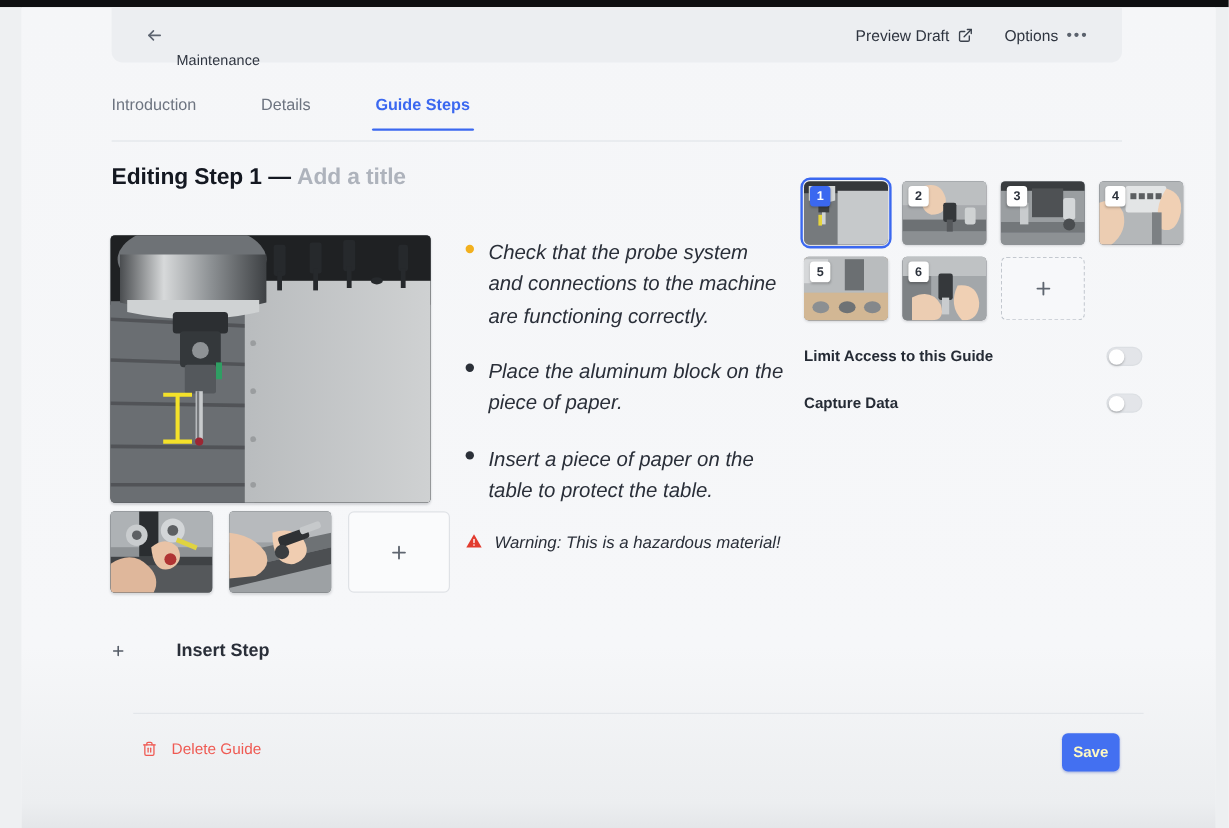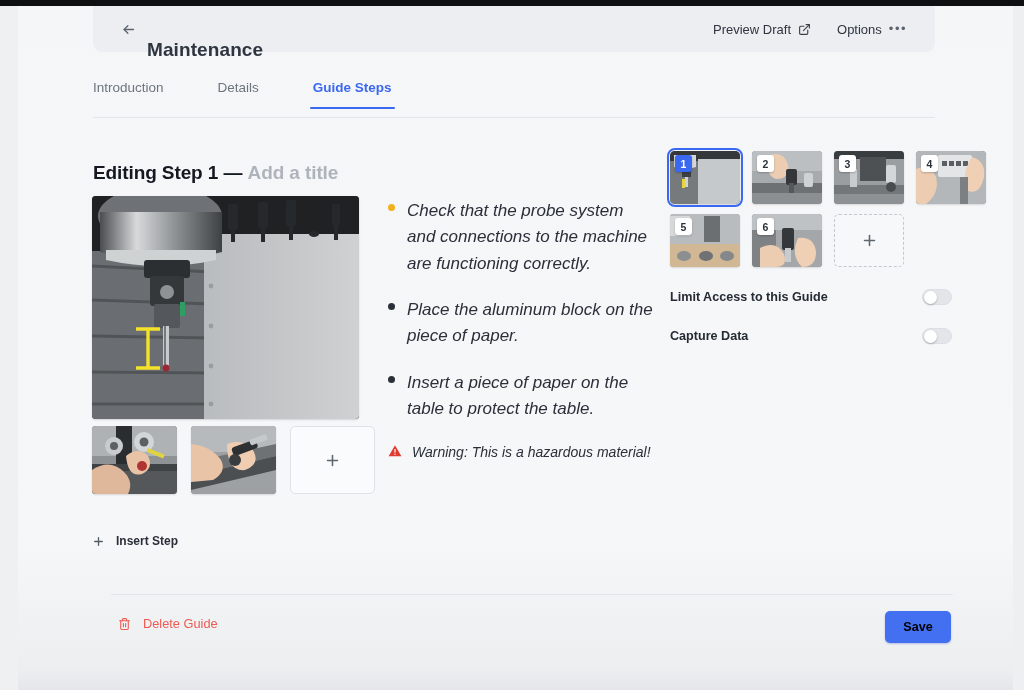--- a/index.html
+++ b/index.html
@@ -35,21 +35,21 @@
     background: #eceef1;
     border-radius: 0 0 9px 9px;
     display: flex; align-items: center;
   }
   .back-btn {
     display: flex; align-items: center; gap: 11px;
     margin-left: 28px; cursor: pointer;
   }
   .back-arrow { width: 15px; height: 15px; display:block; color:#5d6470; }
   .crumb-title {
-    font-size: 19px; color: #2f3540; font-weight: 700; letter-spacing: .1px; margin-top: 41px;
+    font-size: 12px; color: #2f3540; font-weight: 400; letter-spacing: .1px; margin-top: 41px;
   }
   .header-right {
     margin-left: auto; display: flex; align-items: center; gap: 26px;
     margin-right: 28px;
   }
   .hdr-action {
     display: flex; align-items: center; gap: 7px;
     font-size: 13px; color: #2f3540; font-weight: 500; cursor: pointer;
   }
   .ext-icon { width: 13px; height: 13px; display:block; color:#3a414c; }
@@ -70,21 +70,21 @@
     content: ""; position: absolute; left: -3px; right: -3px; bottom: 0;
     height: 2.5px; background: #3b68f0; border-radius: 2px;
   }
   .tab-divider {
     position: absolute; left: 75px; top: 111px; width: 842px; height: 1px;
     background: #e2e5e9;
   }
 
   
   .step-title {
-    position: absolute; left: 75px; top: 156px;
+    position: absolute; left: 75px; top: 131px;
     font-size: 19px; font-weight: 700; color: #141821; letter-spacing: -.1px;
   }
   .step-title .ph { color: #aeb3bc; font-weight: 600; }
 
   
   .hero {
     position: absolute; left: 74px; top: 190px; width: 267px; height: 223px;
     border-radius: 4px; overflow: hidden; cursor: pointer;
     box-shadow: 0 1px 2px rgba(20,25,35,.16);
     background: #3a3d40;
@@ -166,37 +166,37 @@
     border-radius: 50%; background: #ffffff;
     box-shadow: 0 1px 2px rgba(0,0,0,.25);
   }
 
   
   .insert-step {
     position: absolute; left: 74px; top: 528px;
     display: flex; align-items: center; gap: 11px; cursor: pointer;
   }
   .plus-sm { width: 13px; height: 13px; display:block; color:#545b66; }
-  .insert-label { font-size: 12px; font-weight: 700; color: #2a2f39; }
+  .insert-label { font-size: 15px; font-weight: 700; color: #2a2f39; margin-left: 31px; }
 
   
   .footer-divider {
     position: absolute; left: 93px; top: 588px; width: 842px; height: 1px;
     background: #e3e6ea;
   }
   .delete-guide {
     position: absolute; left: 100px; top: 610px;
     display: flex; align-items: center; gap: 12px; cursor: pointer;
   }
   .trash-icon { width: 13px; height: 14px; display:block; color:#ef5a53; }
   .delete-label { font-size: 12.8px; color: #ef5a53; font-weight: 500; }
   .save-btn {
-    position: absolute; left: 867px; top: 605px; width: 66px; height: 32px;
+    position: absolute; left: 867px; top: 605px; width: 48px; height: 32px;
     background: #4370f1; border-radius: 5px; border: none;
-    color: #000000; font-size: 12.6px; font-weight: 700; cursor: pointer;
+    color: #fef9c3; font-size: 12.6px; font-weight: 700; cursor: pointer;
     font-family: "Liberation Sans", sans-serif;
     box-shadow: 0 1px 2px rgba(40,70,190,.3);
   }
 </style>
 </head>
 <body>
 
 <div class="top-bar"></div>
 <div class="left-gutter"></div>
 <div class="right-gutter"></div>

